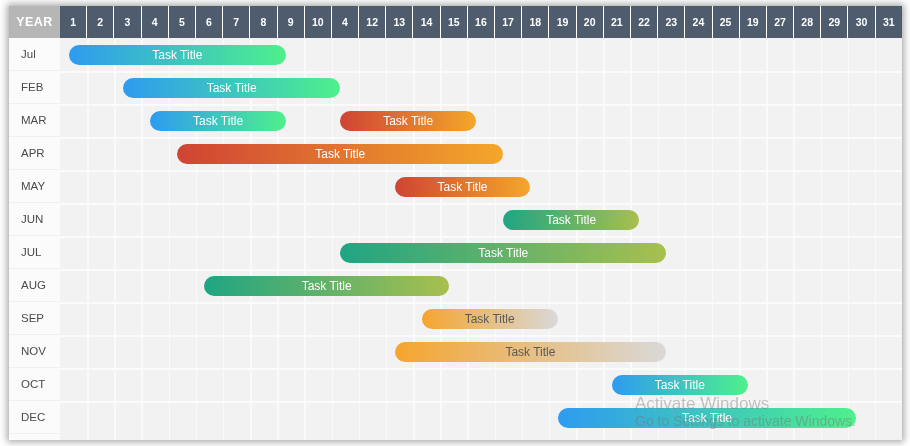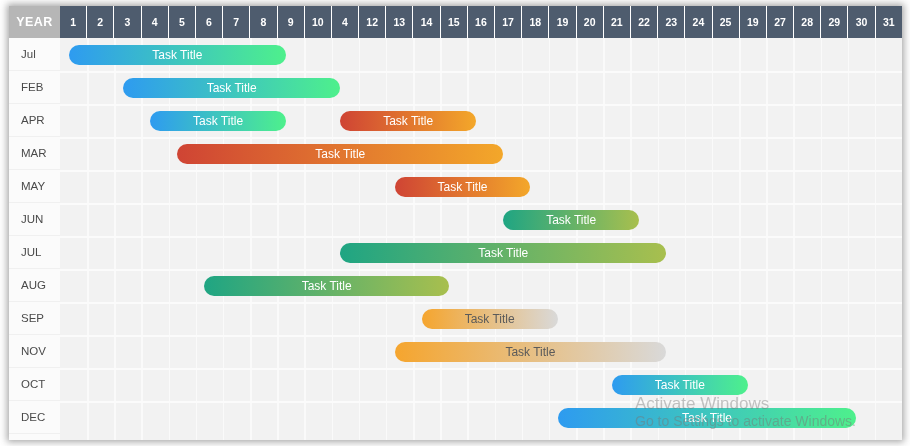--- a/index.html
+++ b/index.html
@@ -210,22 +210,22 @@
           <div class="day-cell">30</div>
           <div class="day-cell">31</div>
         </div>
     </div>
 
     <div class="gantt-body">
 
       <div class="grid-labels" id="month-labels">
           <div class="month-label">Jul</div>
           <div class="month-label">FEB</div>
+          <div class="month-label">MAR</div>
           <div class="month-label">APR</div>
-          <div class="month-label">MAR</div>
           <div class="month-label">MAY</div>
           <div class="month-label">JUN</div>
           <div class="month-label">JUL</div>
           <div class="month-label">AUG</div>
           <div class="month-label">SEP</div>
           <div class="month-label">NOV</div>
           <div class="month-label">OCT</div>
           <div class="month-label">DEC</div>
         </div>
 

